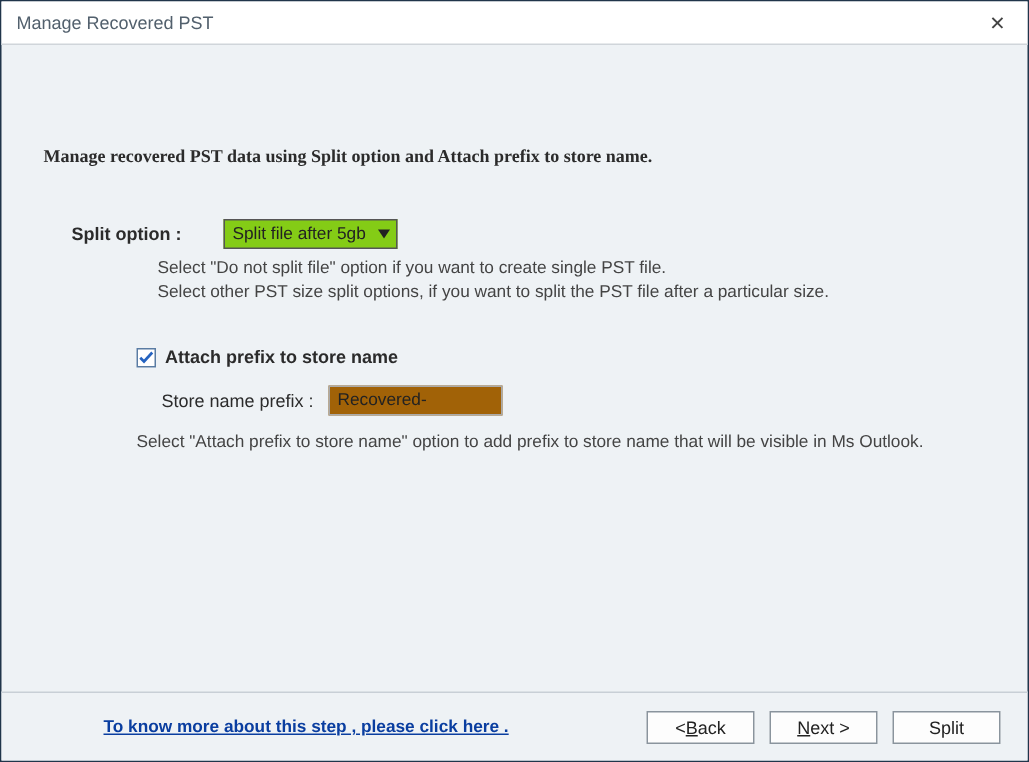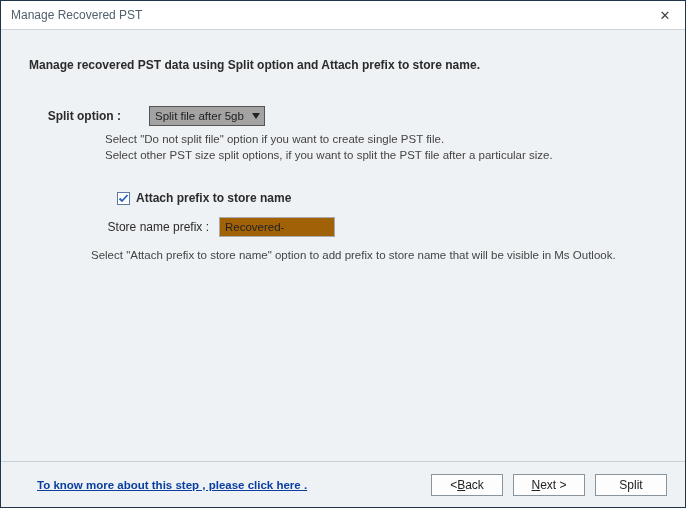--- a/index.html
+++ b/index.html
@@ -14,20 +14,21 @@
     overflow: hidden;
   }
   .window {
     box-sizing: border-box;
     width: 686px;
     height: 508px;
     border: 1px solid #20354a;
     background: #eef2f5;
     display: flex;
     flex-direction: column;
+    gap: 39px;
   }
   .titlebar {
     height: 28px;
     background: #ffffff;
     border-bottom: 1px solid #d0d5da;
     display: flex;
     align-items: center;
     padding: 0 8px 0 10px;
     color: #52606d;
     font-size: 12px;
@@ -50,20 +51,21 @@
     flex: 1;
     padding: 28px 28px 0 28px;
     box-sizing: border-box;
     position: relative;
   }
   .heading {
     font-weight: bold;
     color: #2b2b2b;
     font-size: 12px;
     margin-bottom: 34px;
+    font-family: Liberation Serif, serif;
   }
   .row {
     display: flex;
     align-items: center;
     margin-bottom: 6px;
   }
   .label-right {
     width: 120px;
     text-align: right;
     font-weight: bold;
@@ -76,21 +78,21 @@
     text-align: right;
     color: #2b2b2b;
     padding-right: 10px;
     box-sizing: border-box;
   }
   .select-box {
     position: relative;
     width: 116px;
     height: 20px;
     border: 1px solid #555;
-    background: #a3a3a3;
+    background: #84cc16;
     display: flex;
     align-items: center;
     padding: 0 18px 0 5px;
     box-sizing: border-box;
     font-size: 11.5px;
     color: #222;
     cursor: pointer;
   }
   .select-box .arrow {
     position: absolute;
@@ -106,21 +108,21 @@
     margin-left: 76px;
     margin-top: 6px;
     color: #444;
     font-size: 11.5px;
     line-height: 1.35;
   }
   .check-row {
     display: flex;
     align-items: center;
     margin-top: 28px;
-    margin-left: 88px;
+    margin-left: 62px;
   }
   .checkbox {
     width: 13px;
     height: 13px;
     border: 1px solid #5a7ca3;
     background: #fff;
     margin-right: 6px;
     box-sizing: border-box;
     display: flex;
     align-items: center;
@@ -164,20 +166,21 @@
     box-sizing: border-box;
     background: #eef2f5;
   }
   .footer .link {
     color: #0a3ea0;
     text-decoration: underline;
     font-weight: bold;
     font-size: 11.5px;
     cursor: pointer;
     flex: 1;
+    margin-left: 32px;
   }
   .btn {
     min-width: 72px;
     height: 22px;
     border: 1px solid #8a949d;
     background: #fdfdfd;
     margin-left: 10px;
     font-size: 12px;
     color: #222;
     display: flex;

